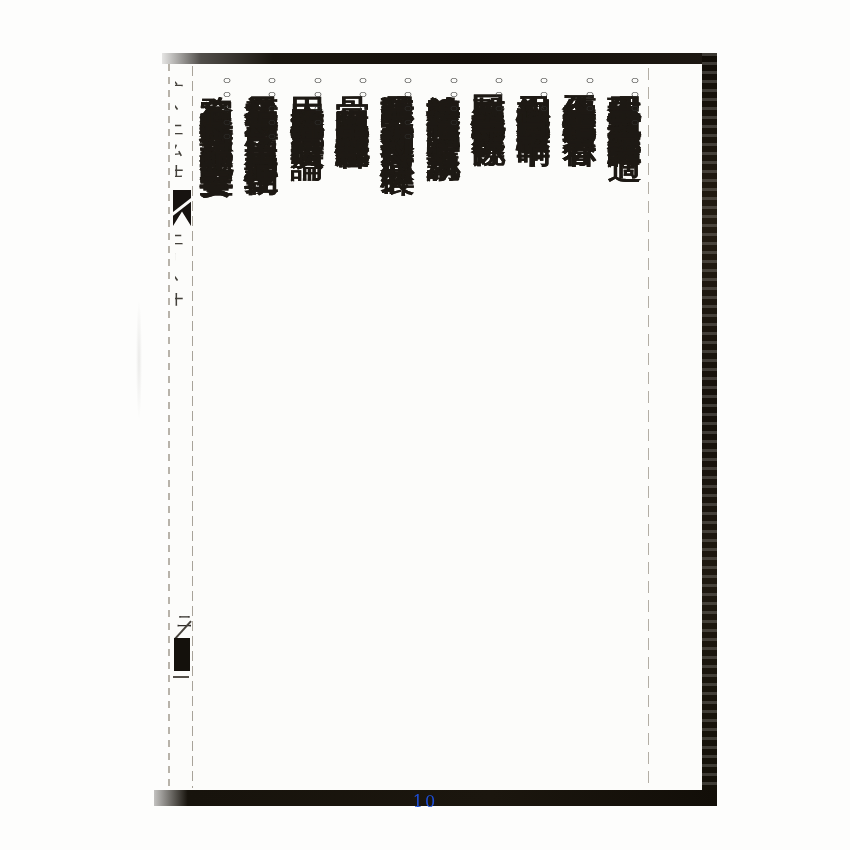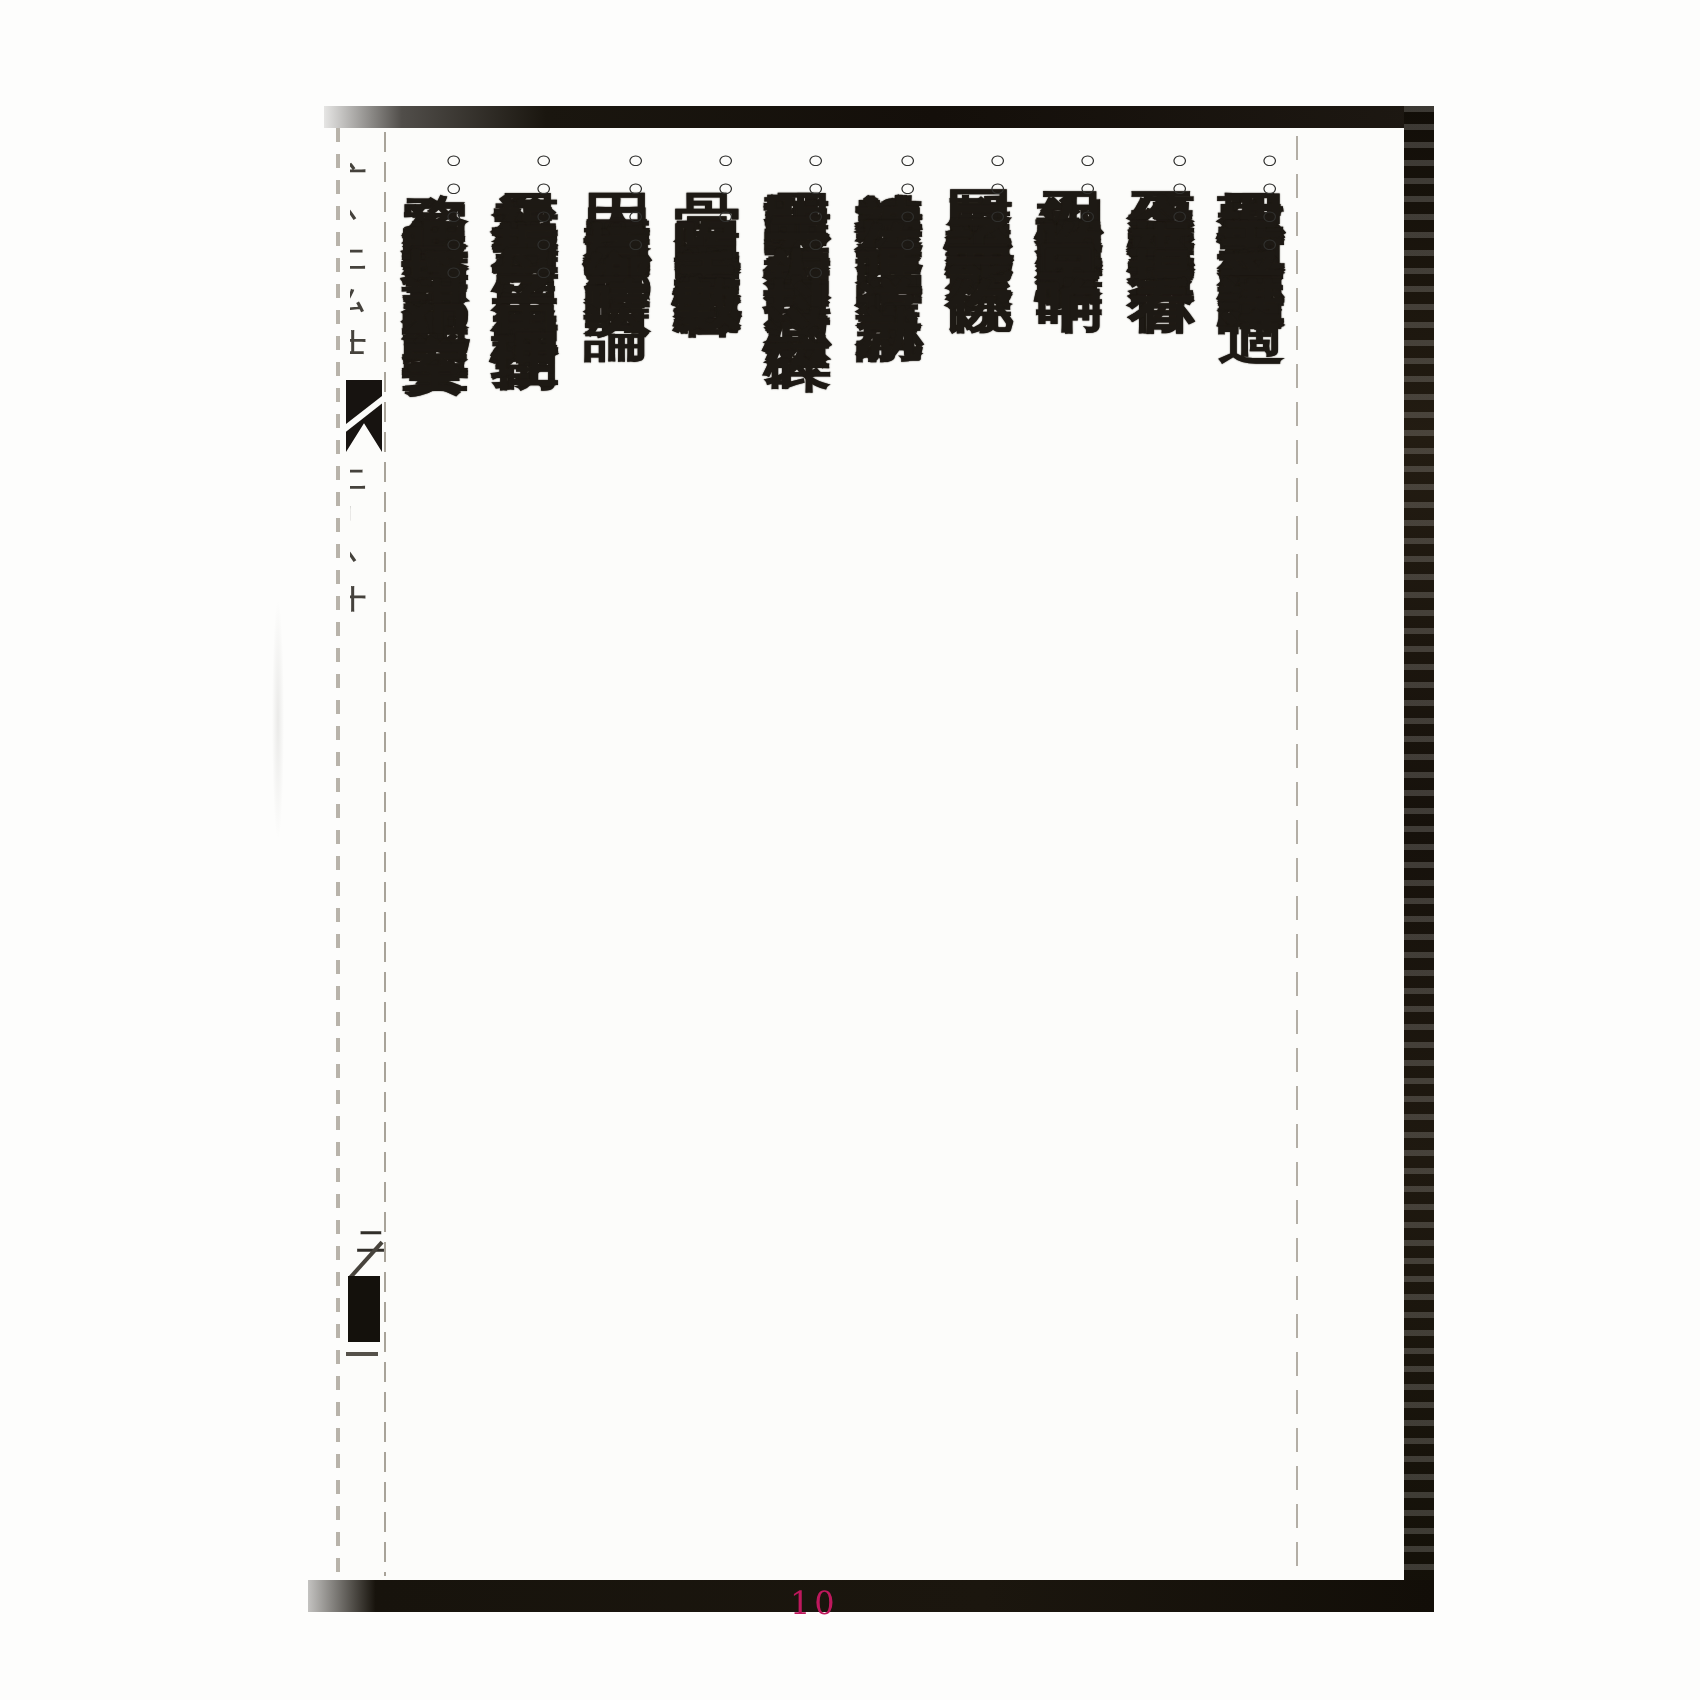--- a/index.html
+++ b/index.html
@@ -87,22 +87,22 @@
   }
 
   
   .smudge1{position:absolute;left:136px;top:300px;width:6px;height:120px;
     background:radial-gradient(closest-side,rgba(120,118,112,.14),rgba(0,0,0,0));}
   .smudge2{position:absolute;left:700px;top:95px;width:10px;height:620px;
     background:radial-gradient(closest-side,rgba(90,86,78,.12),rgba(0,0,0,0));}
 
   
   .folio{
-    position:absolute;left:395px;top:792px;width:60px;
-    font-size:16px;color:#be185d;letter-spacing:2px;
+    position:absolute;left:395px;top:792px;width:60px;text-align:center;
+    font-size:16px;color:#1d4ed8;letter-spacing:2px;
     font-family:"DejaVu Serif","Liberation Serif",serif;
   }
 </style>
 </head>
 <body>
 
 <div class="scan">
 
   <div class="smudge1"></div>
   <div class="smudge2"></div>

